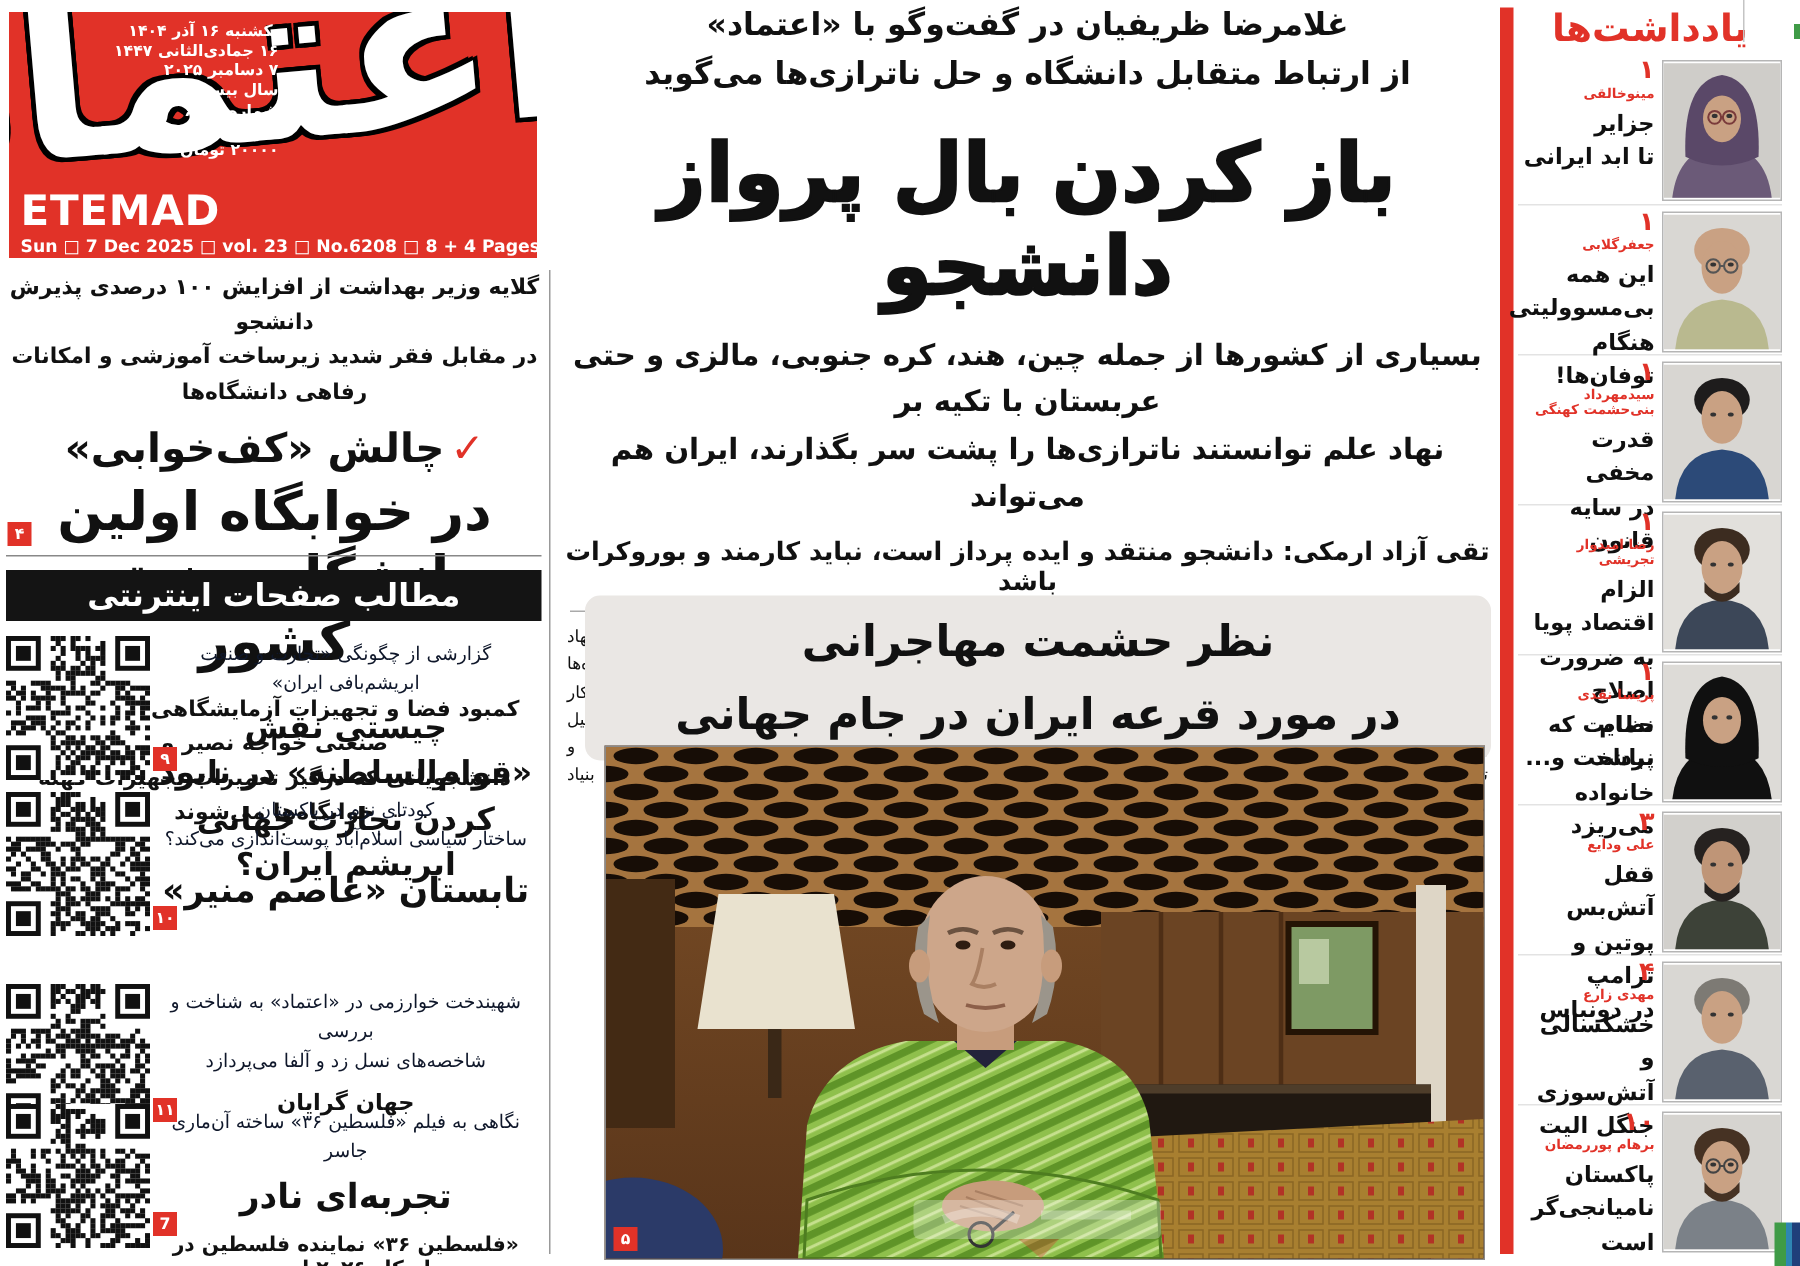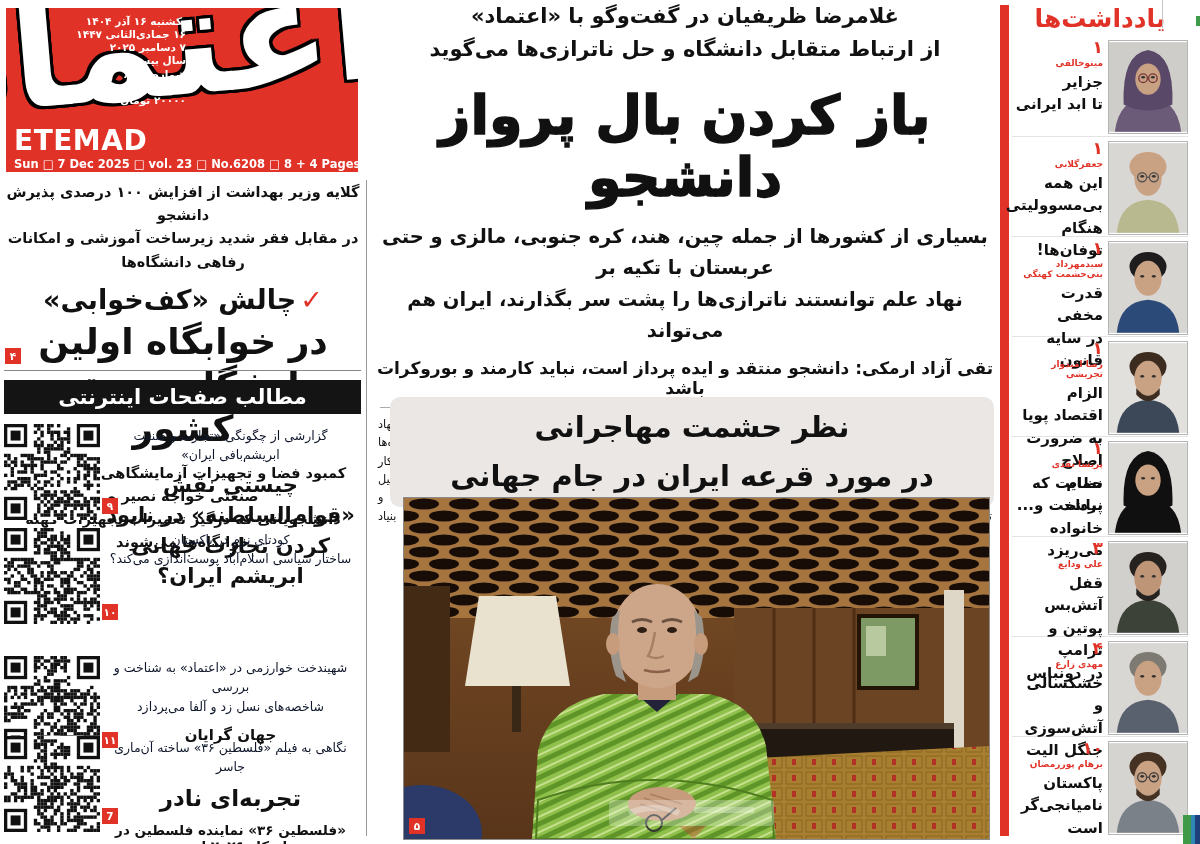--- a/index.html
+++ b/index.html
@@ -457,20 +457,21 @@
           <rect x="6.90" y="82.76" width="10.34" height="10.34" fill="#111"></rect>
         </svg>
       </div>
     <div class="badge" style="left:98px;bottom:8px;">۹</div>
   </div>
 
   <div class="web-item" style="top:528px;height:100px;">
     <div class="wi-text">
       <div class="wi-kicker pre">کودتای نرم در پاکستان
 ساختار سیاسی اسلام‌آباد پوست‌اندازی می‌کند؟</div>
+      <div class="wi-title pre" style="font-size:23px;margin-top:9px;">تابستان «عاصم منیر»</div>
     </div>
     <div class="wi-qr">
         <svg viewBox="0 0 100 100" xmlns="http://www.w3.org/2000/svg">
           <rect width="100" height="100" fill="#fff"></rect>
           <rect x="31.03" y="0.00" width="3.51" height="3.51" fill="#111"></rect>
           <rect x="37.93" y="0.00" width="3.51" height="3.51" fill="#111"></rect>
           <rect x="41.38" y="0.00" width="3.51" height="3.51" fill="#111"></rect>
           <rect x="44.83" y="0.00" width="3.51" height="3.51" fill="#111"></rect>
           <rect x="48.28" y="0.00" width="3.51" height="3.51" fill="#111"></rect>
           <rect x="34.48" y="3.45" width="3.51" height="3.51" fill="#111"></rect>

